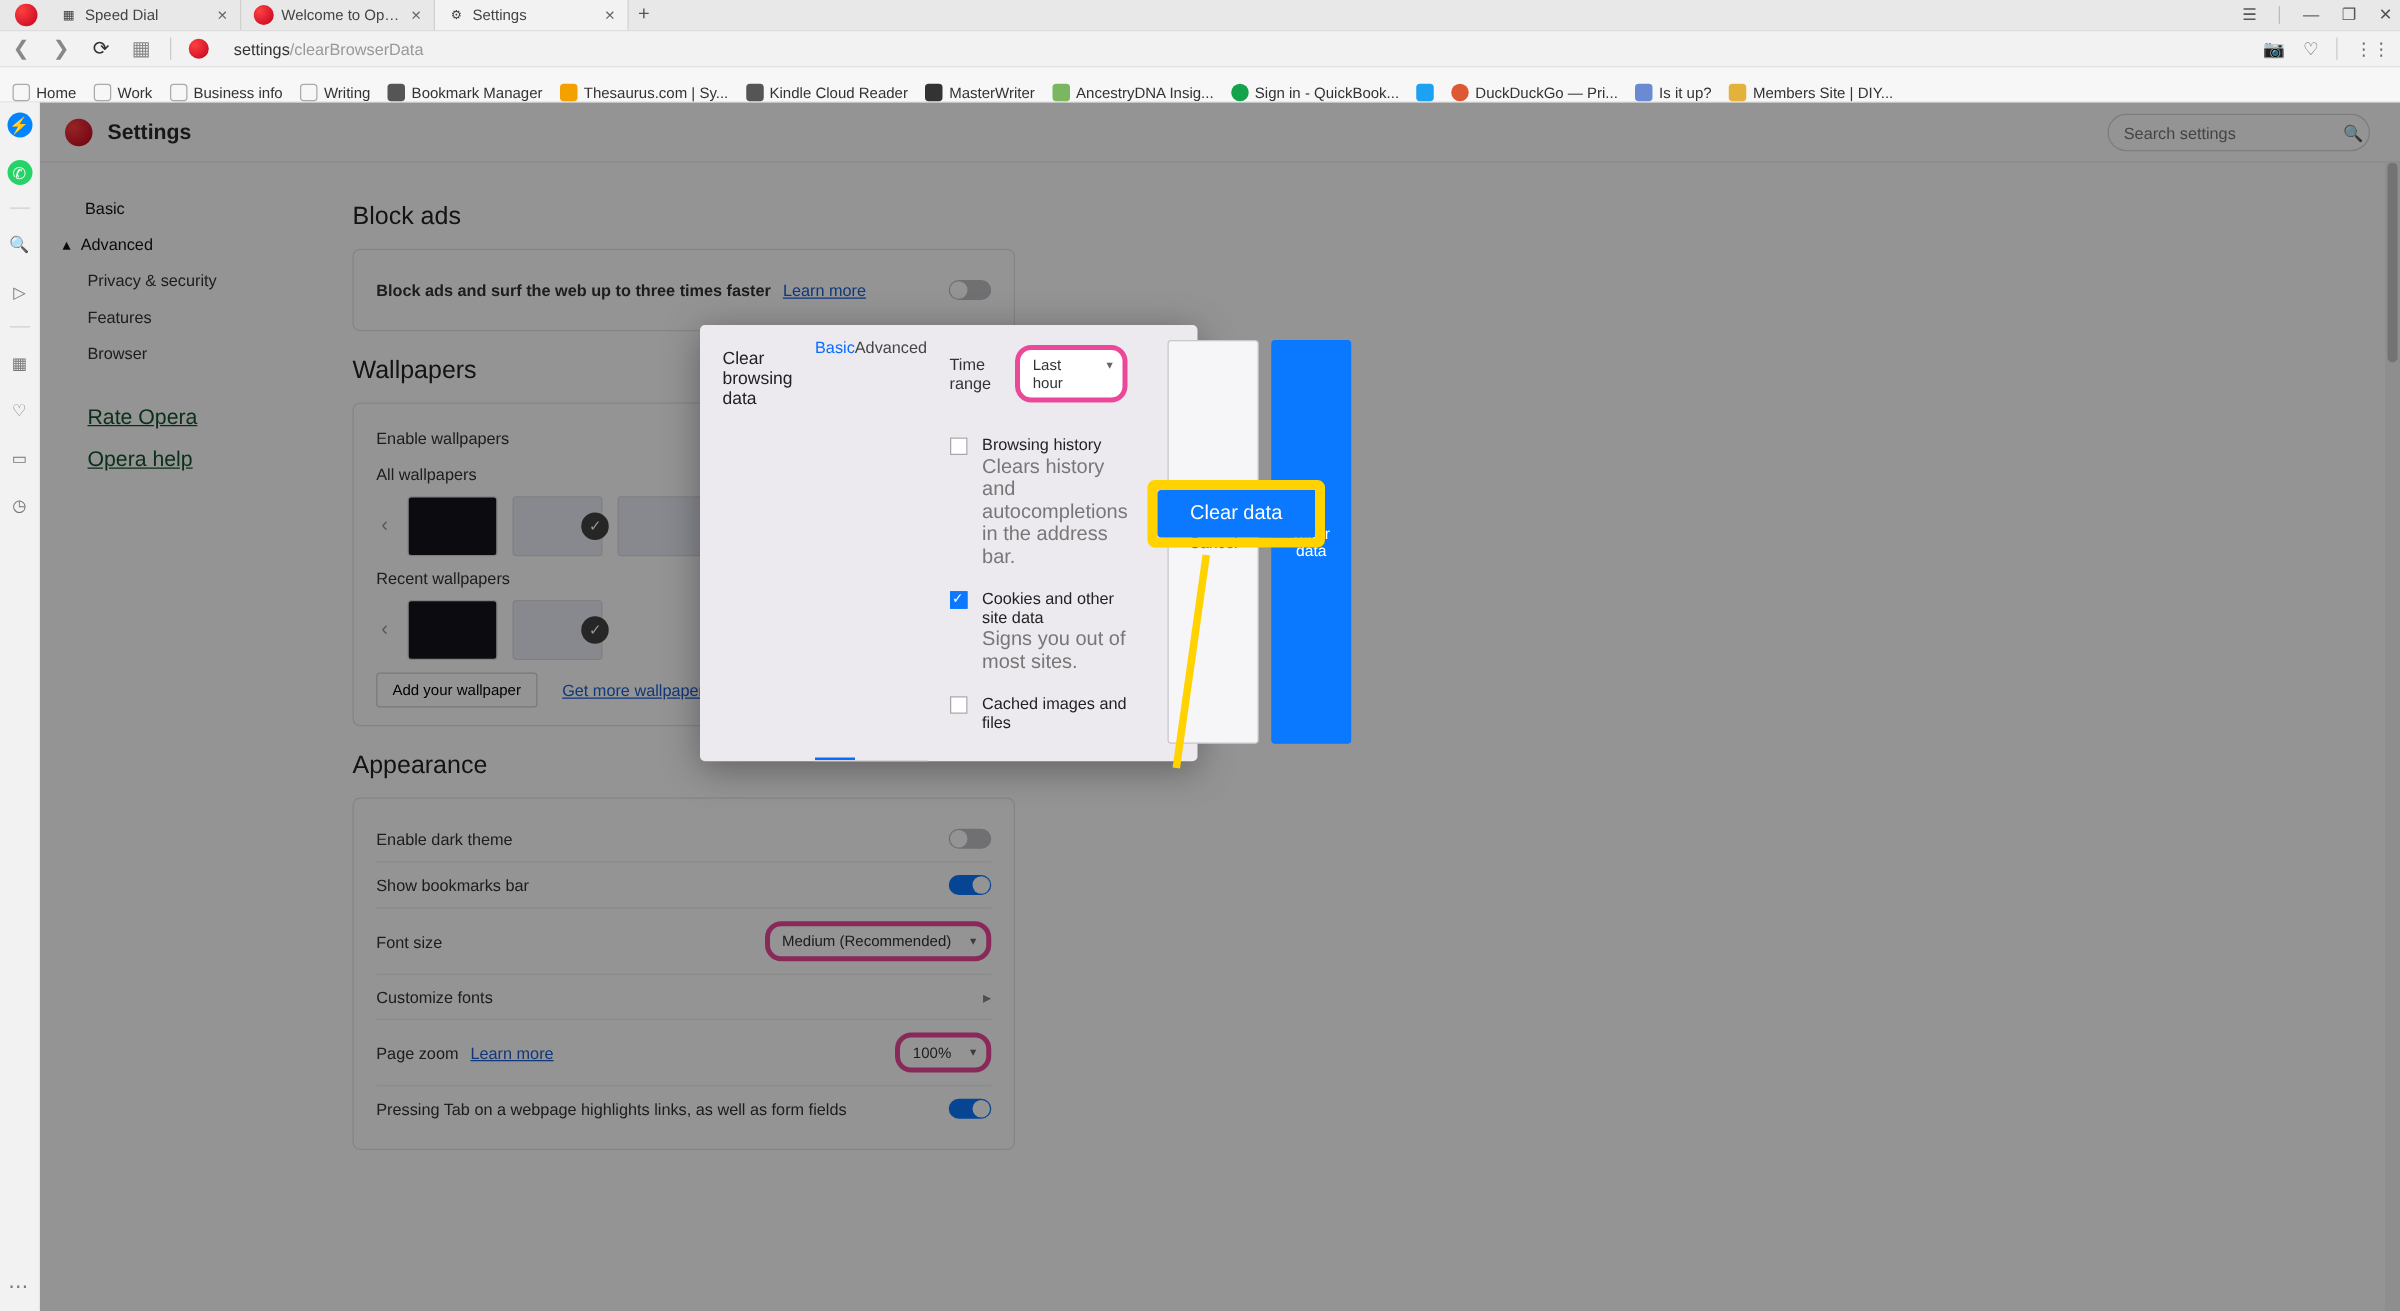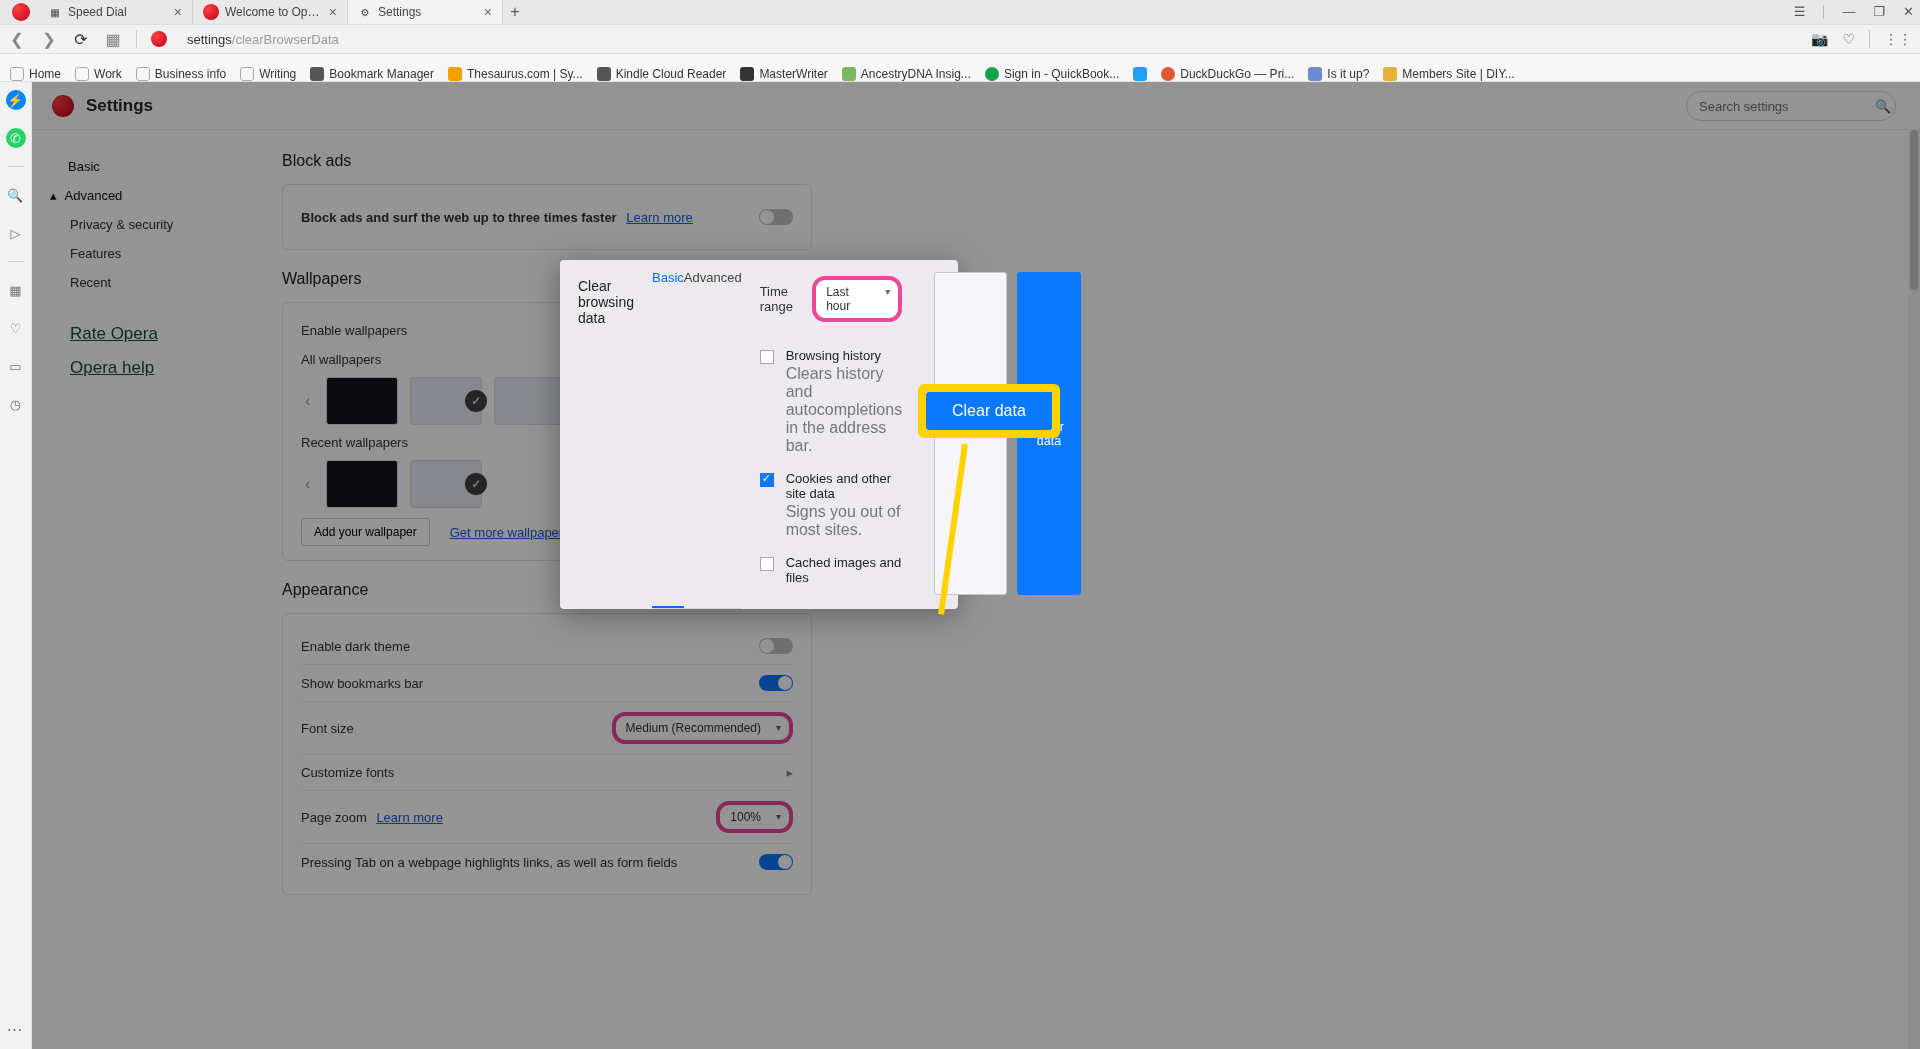--- a/index.html
+++ b/index.html
@@ -49,21 +49,21 @@
 
 
 .setsidebar { width:190px; padding:48px 0 0 0; }
 .setsidebar .sec { padding:16px 10px 6px 20px; }
 .setsidebar .item { display:block; padding:7px 10px 7px 38px; font-size:13px; color:#333; cursor:pointer;}
 .setsidebar .group { padding:7px 10px 7px 18px; font-size:13px; color:#111; font-weight:500; display:flex; align-items:center; gap:8px;}
 .setsidebar .link { display:block; padding:7px 10px 7px 38px; font-size:17px; color:#14532d; text-decoration:underline; cursor:pointer;}
 
 
 .setmain { flex:1; padding:60px 40px 40px 60px; overflow:auto; }
-.section-title { font-size:16px; color:#222; font-weight:500; margin:10px 0 14px; }
+.section-title { font-size:20px; color:#222; font-weight:500; margin:20px 0 14px; }
 .card { border:1px solid #e4e2e7; border-radius:6px; padding:14px 18px; margin-bottom:20px; background:#fff; max-width:530px;}
 .card .row { display:flex; align-items:center; justify-content:space-between; font-size:13px; color:#333; padding:10px 0;}
 .card .row + .row { border-top:1px solid #eee; }
 .card .lbl { font-size:13px; color:#333;}
 .learnmore { color:#1a5fd2; text-decoration:underline; margin-left:6px; font-size:13px;}
 .toggle { width:34px; height:16px; border-radius:10px; background:#c1c0c3; position:relative;}
 .toggle.on { background:#0a78ff;}
 .toggle::after { content:''; position:absolute; width:14px; height:14px; background:#fff; border-radius:50%; top:1px; left:1px;}
 .toggle.on::after { left:19px; }
 .select { border:4px solid #ec4899; border-radius:13px; padding:5px 28px 5px 10px; font-size:12px; color:#333; position:relative; background:#fff;}
@@ -238,21 +238,21 @@
     <div class="group">
         <span style="width:10px"></span>
         <span>Basic</span>
       </div>
     <div class="group">
         <span>▴</span>
         <span>Advanced</span>
       </div>
     <a class="item">Privacy &amp; security</a>
     <a class="item">Features</a>
-    <a class="item">Recent</a>
+    <a class="item">Browser</a>
     <div style="height:20px"></div>
     <a class="link">Rate Opera</a>
     <a class="link">Opera help</a>
   </div>
 
   <div class="setmain">
     <div class="section-title">Block ads</div>
     <div class="card">
       <div class="row">
         <span><b>Block ads and surf the web up to three times faster</b> <a class="learnmore">Learn more</a></span>

